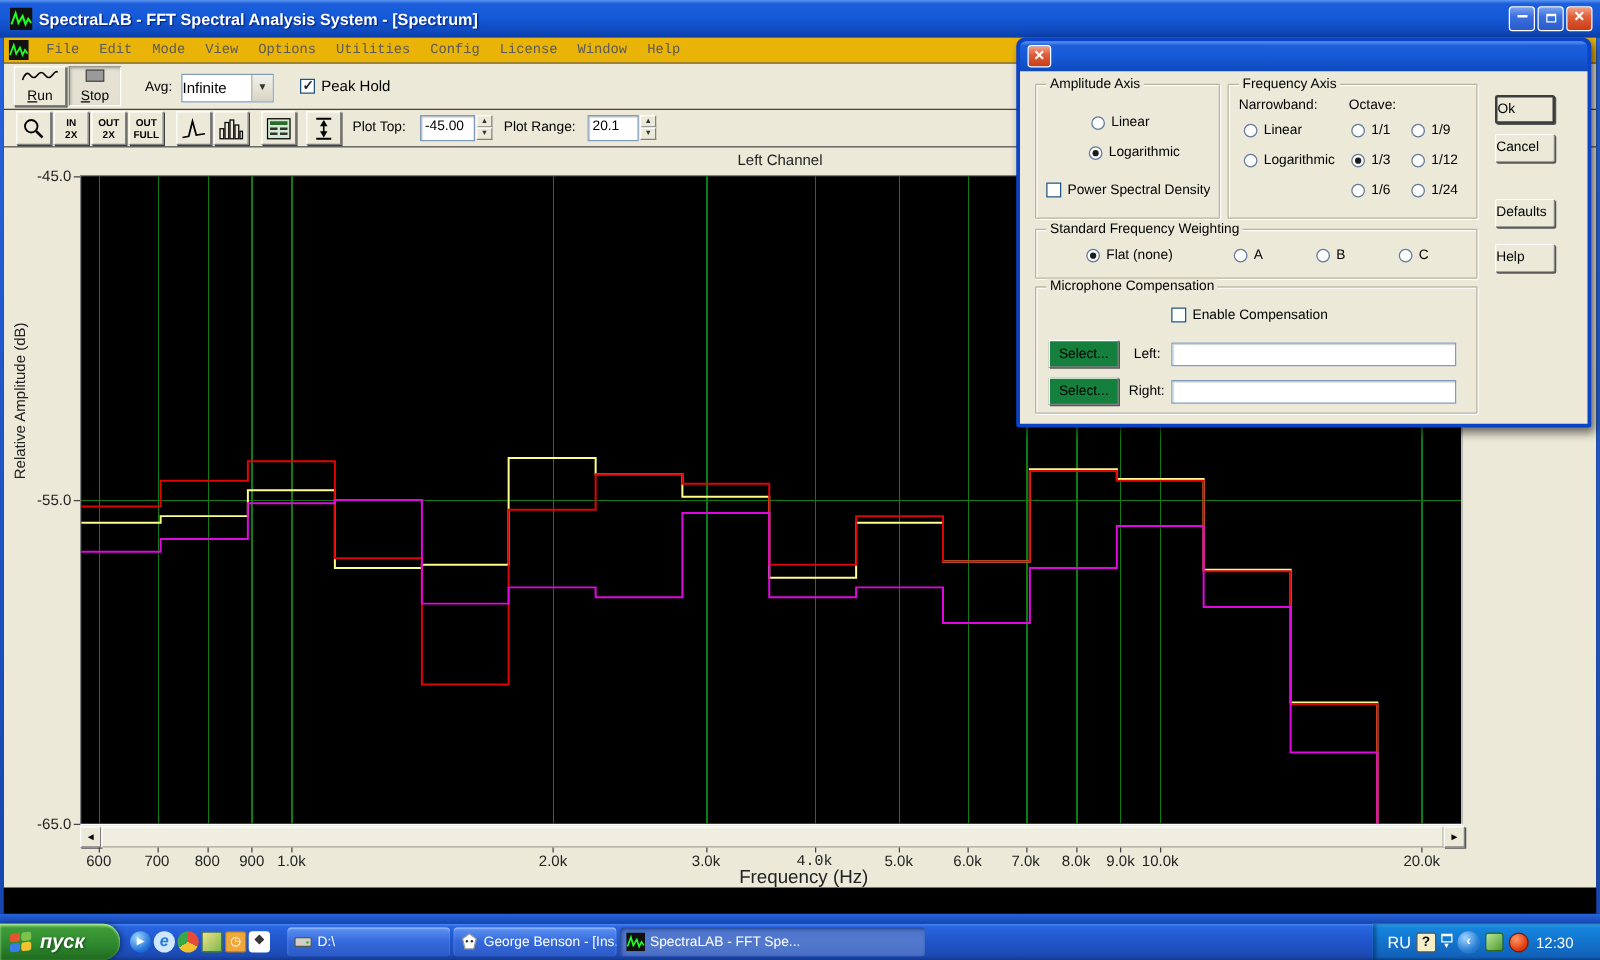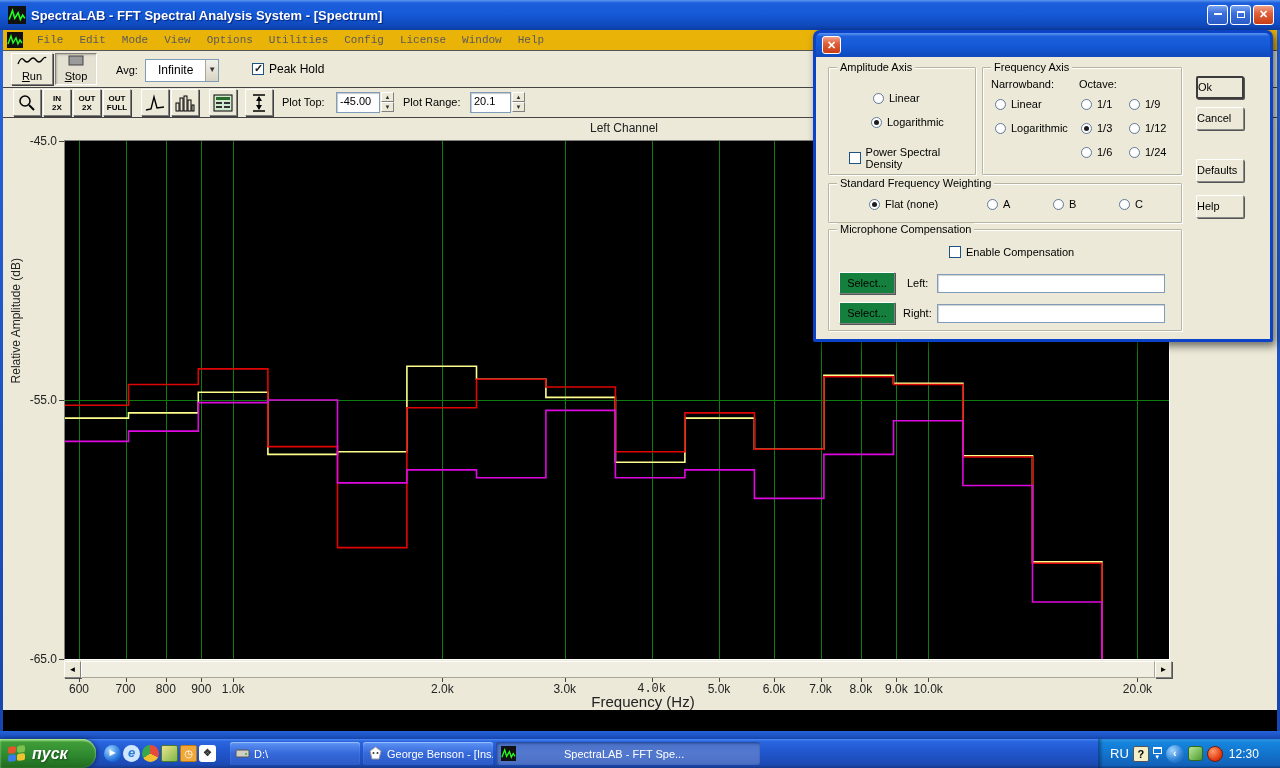--- a/index.html
+++ b/index.html
@@ -43,21 +43,21 @@
   .tb-label { position:absolute; top:8px; font-size:11px; }
   .sunken-field { position:absolute; background:#fff; border:1px solid #7f9db9; box-shadow:inset 1px 1px 1px #c6c6c6;
     font-size:11px; padding:2px 3px; }
   .spinner { position:absolute; width:13px; }
   .spinner div { height:10px; background:#ECE9D8; border:1px solid #fff; border-right-color:#808080; border-bottom-color:#808080;
     font-size:6px; line-height:9px; text-align:center; color:#333; }
   .checkbox { display:inline-block; width:12px; height:12px; background:#fff; border:1px solid #1d5281; position:relative; vertical-align:middle; }
   .checkbox.on::after { content:"✓"; position:absolute; left:1px; top:-2px; font-size:11px; font-weight:bold; color:#21a121; color:#1a7a1a; }
   .checkbox.on.dark::after { color:#222; }
   .combo { position:absolute; background:#fff; border:1px solid #7f9db9; display:flex; }
-  .combo .combo-text { flex:1; padding:3px 12px; font-size:12px; }
+  .combo .combo-text { flex:1; padding:3px 0; font-size:12px; }
   .combo .combo-arrow { width:17px; background:linear-gradient(180deg,#f2f1ea,#d8d4c4); border-left:1px solid #aca899;
     text-align:center; font-size:8px; line-height:20px; color:#333; }
 
   
   #client { position:absolute; left:3px; top:118px; width:1274px; height:592px; background:#ECE9D8; }
   #chart-title { position:absolute; left:561px; top:3px; width:120px; text-align:center; font-size:12px; color:#222; }
   #plot { position:absolute; left:61px; top:22px; width:1106px; height:520px; background:#000; border:1px solid #808080; border-right-color:#fff; border-bottom-color:#fff; }
   #plot svg { position:absolute; left:0; top:0; }
   #ylabel { position:absolute; left:6px; top:140px; writing-mode:vertical-rl; transform:rotate(180deg); font-size:12px; color:#222; }
   .ytick-label { position:absolute; width:42px; text-align:right; font-size:12px; color:#222; }
@@ -110,21 +110,21 @@
   #dialog-close { width:19px; height:18px; border-radius:3px; border:1px solid #fff;
     background:linear-gradient(180deg,#f1a28a 0%,#e0603a 40%,#c83d16 100%);
     color:#fff; font-size:11px; font-weight:bold; text-align:center; line-height:16px; }
   #dialog-client { position:relative; width:454px; height:282px; background:#ECE9D8; }
   .groupbox { position:absolute; border:1px solid #b9b5a3; box-shadow:1px 1px 0 #fff, inset 1px 1px 0 #fff; border-radius:1px; }
   .groupbox > .glabel { position:absolute; top:-7px; left:8px; background:#ECE9D8; padding:0 3px; font-size:11px; }
   .radio-item { position:absolute; display:flex; align-items:center; }
   .radio { width:11px; height:11px; border-radius:50%; border:1px solid #637b9c; background:radial-gradient(circle at 35% 35%,#fff 60%,#e0e0e0); position:relative; flex:none; }
   .radio.on::after { content:""; position:absolute; left:2px; top:2px; width:5px; height:5px; border-radius:50%; background:#1c1c1c; }
   .radio-item .rlabel, .cb-item .clabel { margin-left:5px; font-size:11px; }
-  .cb-item { position:absolute; display:flex; align-items:center;margin-left:12px; }
+  .cb-item { position:absolute; display:flex; align-items:center; }
   .dlg-btn { position:absolute; left:380px; width:48px; height:23px; background:#ECE9D8;
     border:1px solid #888; border-top-color:#fff; border-left-color:#fff; box-shadow:1px 1px 0 #555; font-size:11px; text-align:left; line-height:21px; border-radius:2px; }
   .dlg-btn.default { border:2px solid #3c3c3c; line-height:19px; }
   .mini-btn { position:absolute; width:56px; height:22px; background:#15803d; border:1px solid #fff; border-right-color:#808080; border-bottom-color:#808080;
     box-shadow:1px 1px 0 #555; font-size:11px; text-align:center; line-height:20px; }
   .dlg-input { position:absolute; height:19px; background:#fff; border:1px solid #7f9db9; box-shadow:inset 1px 1px 1px #d0d0d0; }
   .dlg-label { position:absolute; font-size:11px; }
 </style>
 </head>
 <body>
@@ -453,21 +453,21 @@
           <span>D:\</span>
         </div>
         <div class="task-btn" style="left: 363px; width: 130px;">
           <span class="tb-ic"><svg width="15" height="15" viewBox="0 0 15 15">
               <path d="M7.5 1 L13 5 L11 13 L4 13 L2 5 Z" fill="#fff" stroke="#999"></path>
               <circle cx="5.5" cy="7" r="1" fill="#333"></circle>
               <circle cx="9.5" cy="7" r="1" fill="#333"></circle>
             </svg></span>
           <span>George Benson - [Ins...</span>
         </div>
-        <div class="task-btn active" style="left: 496px; width: 264px; gap: 44px;">
+        <div class="task-btn active" style="left: 496px; width: 244px;">
           <span class="tb-ic"><svg width="15" height="15" viewBox="0 0 16 16">
               <rect width="16" height="16" fill="#111"></rect>
               <polyline points="1,12 4,4 6,11 9,6 11,12 13,8 15,11" stroke="#2f2" stroke-width="1.4" fill="none"></polyline>
             </svg></span>
           <span>SpectraLAB - FFT Spe...</span>
         </div>
       </div>
     <div id="tray">
       <span class="tray-item" style="font-size:13px;margin-left:12px">RU</span>
       <span class="tray-item" style="width:16px;height:16px;background:#f5efc8;border:1px solid #555;color:#000;text-align:center;line-height:15px;font-weight:bold;border-radius:2px">?</span>

